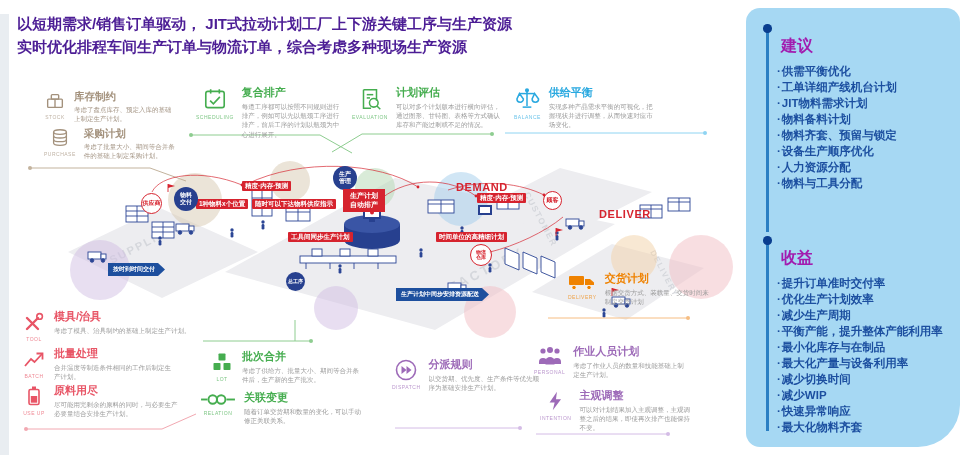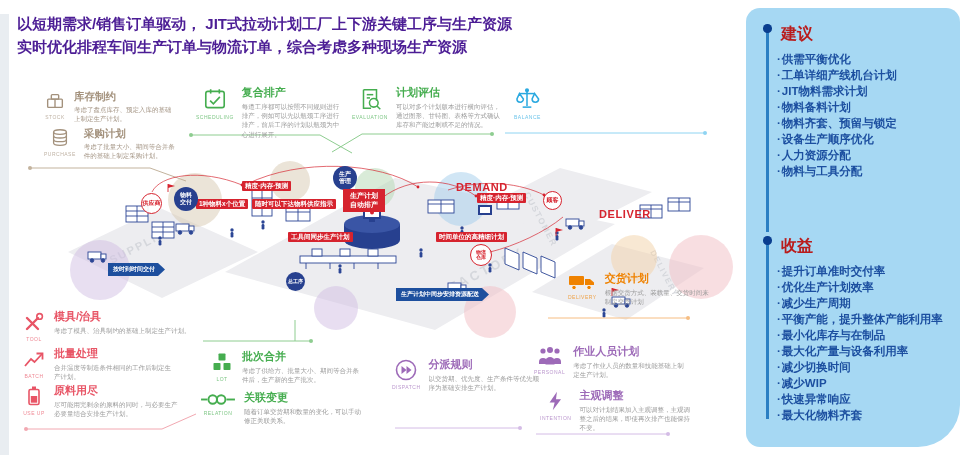--- a/index.html
+++ b/index.html
@@ -50,21 +50,21 @@
           clip-path:polygon(0 0,calc(100% - 7px) 0,100% 50%,calc(100% - 7px) 100%,0 100%);}
   .autoplan{position:absolute;left:343px;top:189px;width:40px;background:#d6232e;color:#fff;font-size:7px;
             font-weight:bold;text-align:center;line-height:1.35;padding:2px 1px;z-index:6;}
   
   .sidebar{position:absolute;left:746px;top:8px;width:214px;height:439px;background:#a6d8f3;
            border-radius:14px 14px 42px 14px;padding:16px 6px 0 16px;box-sizing:border-box;z-index:8;}
   .sb{display:flex;}
   .sb-rail{width:12px;position:relative;flex:0 0 auto;}
   .sb-rail::before{content:"";position:absolute;left:4px;top:7px;bottom:4px;width:2.5px;background:#2b7fc3;}
   .sb-dot{position:absolute;left:1px;top:0;width:8.5px;height:8.5px;border-radius:50%;background:#0a3e8f;}
-  .sb-content h2{margin:0 0 6px 7px;font-size:16px;color:#b91c1c;font-weight:bold;}
+  .sb-content h2{margin:12px 0 6px 7px;font-size:16px;color:#a21caf;font-weight:bold;}
   .sb-content ul{list-style:none;margin:0;padding:0 0 0 3px;}
   .sb-content li{font-size:11.5px;color:#1c4fa0;line-height:16px;font-weight:600;white-space:nowrap;}
   .sb-content li::before{content:"·";margin-right:1px;}
   .sb-sug{height:212px;}
   svg text{font-family:"Liberation Sans","DejaVu Sans",sans-serif;}
 </style>
 </head>
 <body>
 
 <div id="stage">
@@ -356,20 +356,24 @@
             <line x1="12" y1="4" x2="12" y2="18.5"></line>
             <line x1="5" y1="7" x2="19" y2="7"></line>
             <path d="M5,7 l-2.3,5 a3,3 0 0 0 6,0 z"></path>
             <path d="M19,7 l-2.3,5 a3,3 0 0 0 6,0 z"></path>
             <line x1="8" y1="19.5" x2="16" y2="19.5"></line>
             <circle cx="12" cy="4" r="1.2" fill="currentColor"></circle>
           </svg>
         </span>
         <i class="f-tag">BALANCE</i>
       </span>
+    <div class="f-body">
+        <div class="f-title">供给平衡</div>
+        <div class="f-desc">实现多种产品需求平衡的可视化，把握现状并进行调整，从而快速对应市场变化。</div>
+      </div>
   </div>
 
   <div class="feature f-tool c-pink">
     <span class="f-iconcol">
         <span>
           <svg width="24" height="24" viewBox="0 0 24 24" fill="none">
             <g stroke="currentColor" stroke-width="2.4" stroke-linecap="round">
               <line x1="5" y1="19" x2="16" y2="8"></line>
               <line x1="5" y1="8" x2="16" y2="19"></line>
             </g>

